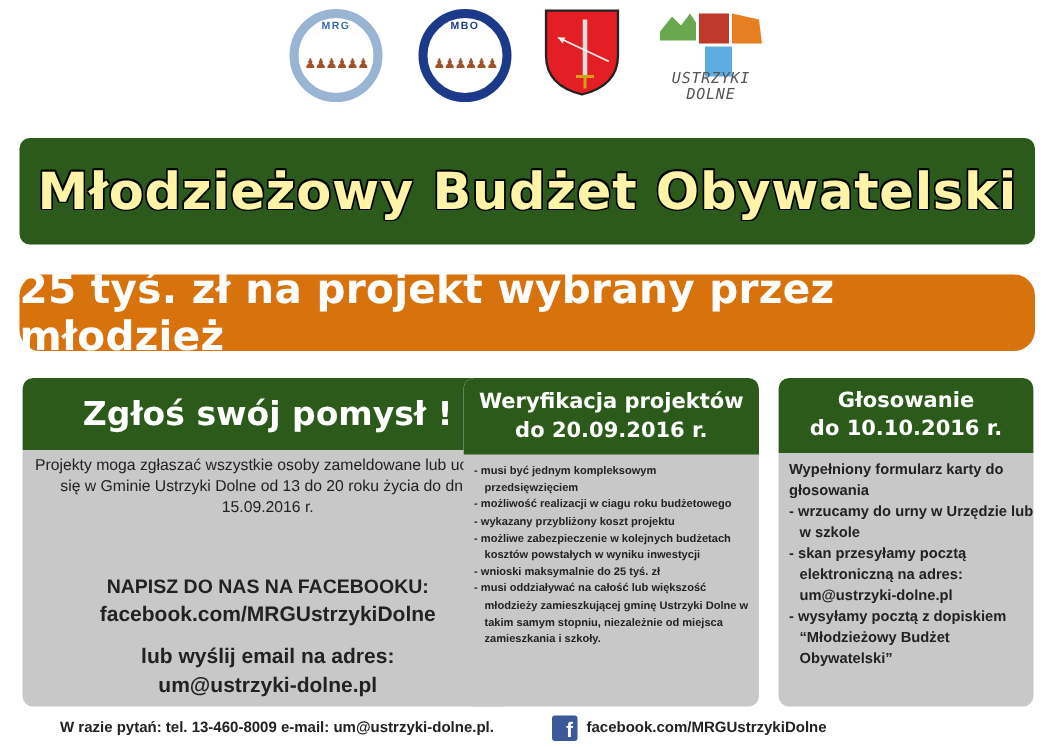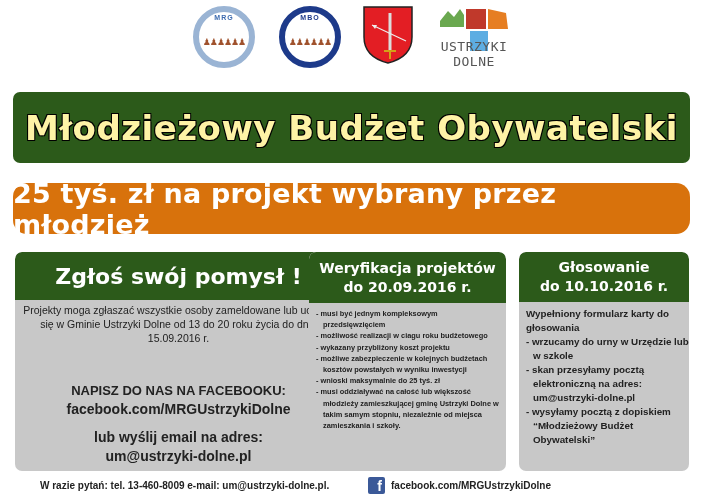--- a/index.html
+++ b/index.html
@@ -13,21 +13,21 @@
     background: #ffffff; border: 6px solid #9ab4d4; display: flex; align-items: center; justify-content: center; }
   .logo-mbo { left: 279px; top: 6px; width: 62px; height: 62px; border-radius: 50%;
     background: #ffffff; border: 6px solid #1d3a8a; display: flex; align-items: center; justify-content: center; }
   .logo-circle-text { position: absolute; top: 2px; width: 100%; text-align: center; font-size: 7px; font-weight: bold; letter-spacing: 1px; }
   .logo-mrg .logo-circle-text { color: #3c6bb0; }
   .logo-mbo .logo-circle-text { color: #1d3a8a; }
   .logo-people { font-size: 9px; color: #a0522d; letter-spacing: -1px; margin-top: 10px; }
   .logo-crest { left: 362px; top: 5px; width: 52px; height: 60px; }
   .logo-ud { left: 436px; top: 3px; width: 76px; height: 66px; }
   .ud-text { position: absolute; left: 0; bottom: 0; width: 100%; text-align: center;
-    font-family: "DejaVu Sans Mono", monospace; font-size: 13px; color: #555; letter-spacing: 0.5px; }
+    font-family: "DejaVu Sans Mono", monospace; font-size: 10px; color: #555; letter-spacing: 0.5px; font-style: italic; }
 
   
   .banner { position: absolute; left: 13px; width: 677px; border-radius: 7px; display: flex; align-items: center; justify-content: center; }
   .banner-title { top: 92px; height: 71px; background: #2c5a1a; }
   .banner-title span { font-family: "DejaVu Sans", sans-serif; font-weight: bold; font-size: 34px; color: #fef3a6;
     letter-spacing: 0.5px; text-shadow: 1px 1px 0 #000, -1px -1px 0 #000, 1px -1px 0 #000, -1px 1px 0 #000; }
   .banner-sub { top: 183px; height: 51px; background: #d8720c; border-radius: 14px; }
   .banner-sub span { font-family: "DejaVu Sans", sans-serif; font-weight: bold; font-size: 27px; color: #ffffff; letter-spacing: 0.2px; }
 
   

